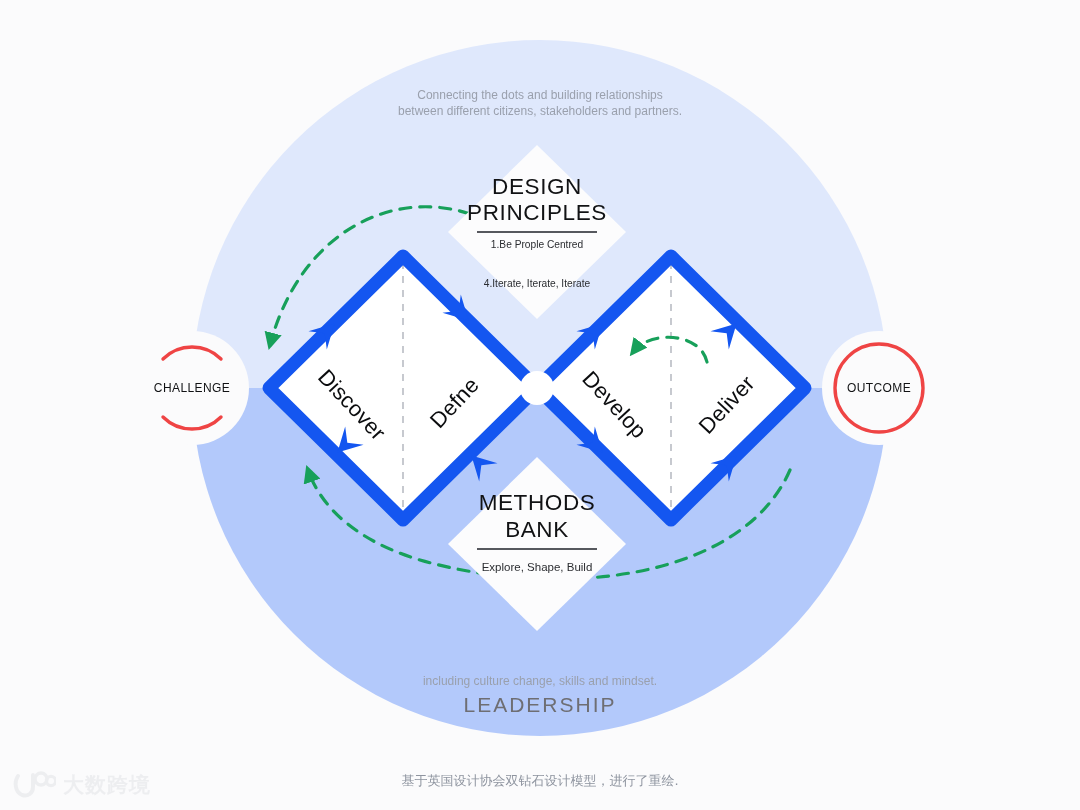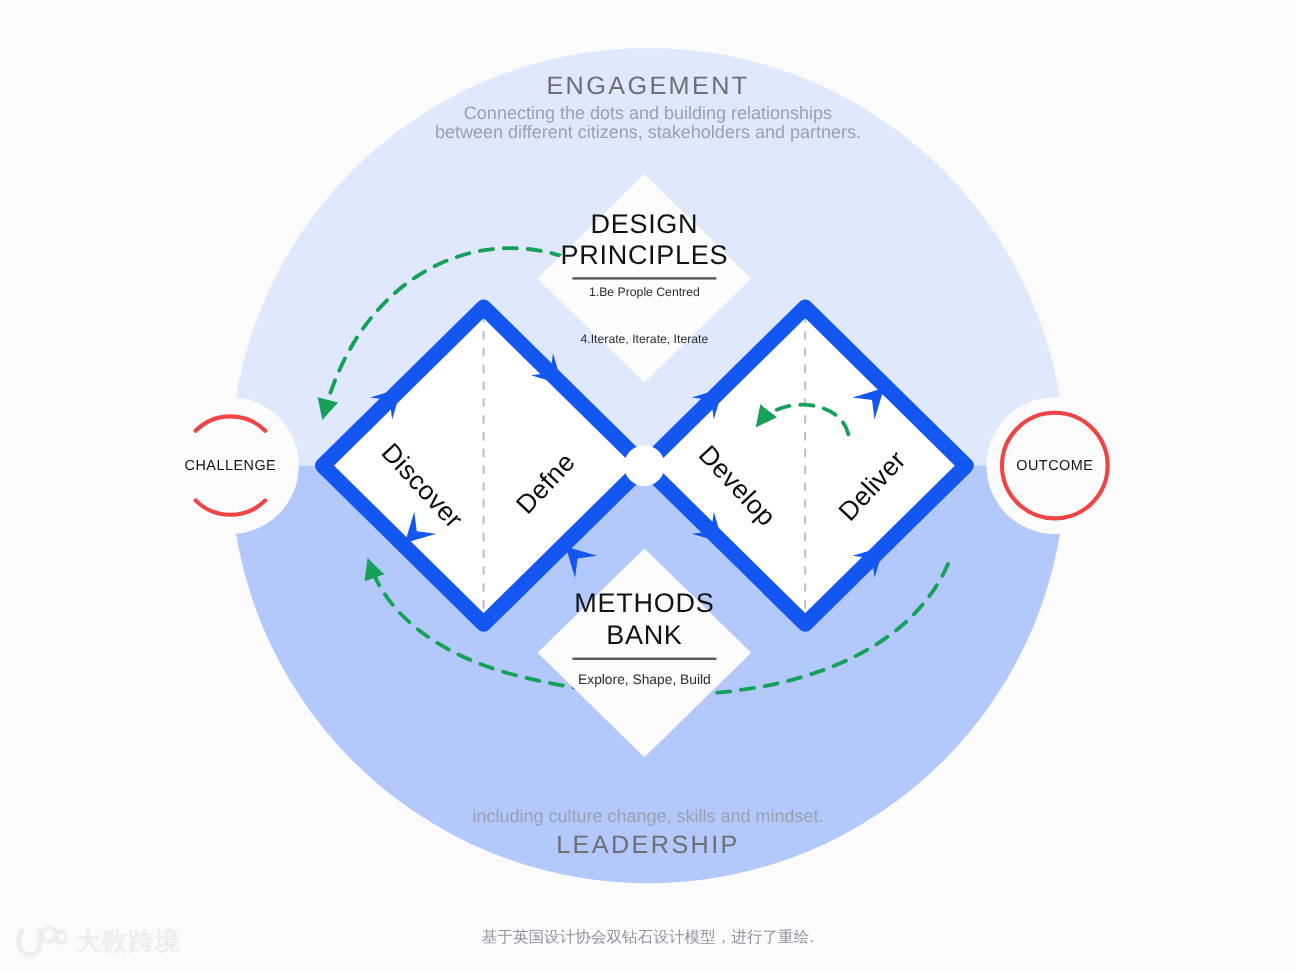--- a/index.html
+++ b/index.html
@@ -44,21 +44,21 @@
   .leadership-title {
     font-size: 21px;
     letter-spacing: 2.0px;
     color: #6e6e73;
     font-weight: 400;
     width: 100%;
     left: 0;
   }
   .engagement-sub,
   .leadership-sub {
-    font-size: 15px;
+    font-size: 12px;
     color: #9aa0ad;
     line-height: 16px;
     width: 100%;
     left: 0;
     font-weight: 400;
   }
 
   .dp-title, .mb-title {
     font-size: 22.5px;
     color: #111214;
@@ -227,21 +227,20 @@
       <circle cx="192" cy="388" r="41" fill="#fbfbfc"></circle>
       <path d="M 163.0 359.0 A 41 41 0 0 1 221.0 359.0" fill="none" stroke="#ef4444" stroke-width="3.4" stroke-linecap="round"></path>
       <path d="M 163.0 417.0 A 41 41 0 0 0 221.0 417.0" fill="none" stroke="#ef4444" stroke-width="3.4" stroke-linecap="round"></path>
     </g>
 
     <g>
       <circle cx="879" cy="388" r="44" fill="#fbfbfc" stroke="#ef4444" stroke-width="3.4"></circle>
     </g>
   </svg>
 
-  <div class="txt engagement-title" style="top:60px;">ENGAGEMENT</div>
   <div class="txt engagement-sub" style="top:87px;">Connecting the dots and building relationships</div>
   <div class="txt engagement-sub" style="top:103px;">between different citizens, stakeholders and partners.</div>
 
   <div class="txt leadership-sub" style="top:673px;">including culture change, skills and mindset.</div>
   <div class="txt leadership-title" style="top:693px;">LEADERSHIP</div>
 
   <div class="txt dp-title" style="left:407px; top:199px;">PRINCIPLES</div>
   <div class="txt dp-title" style="left:407px; top:173px;">DESIGN</div>
   <div class="dp-rule" style="left:477px; top:231px;"></div>
   <div class="txt dp-list" style="left:387px; top:238px;">1.Be Prople Centred</div>

